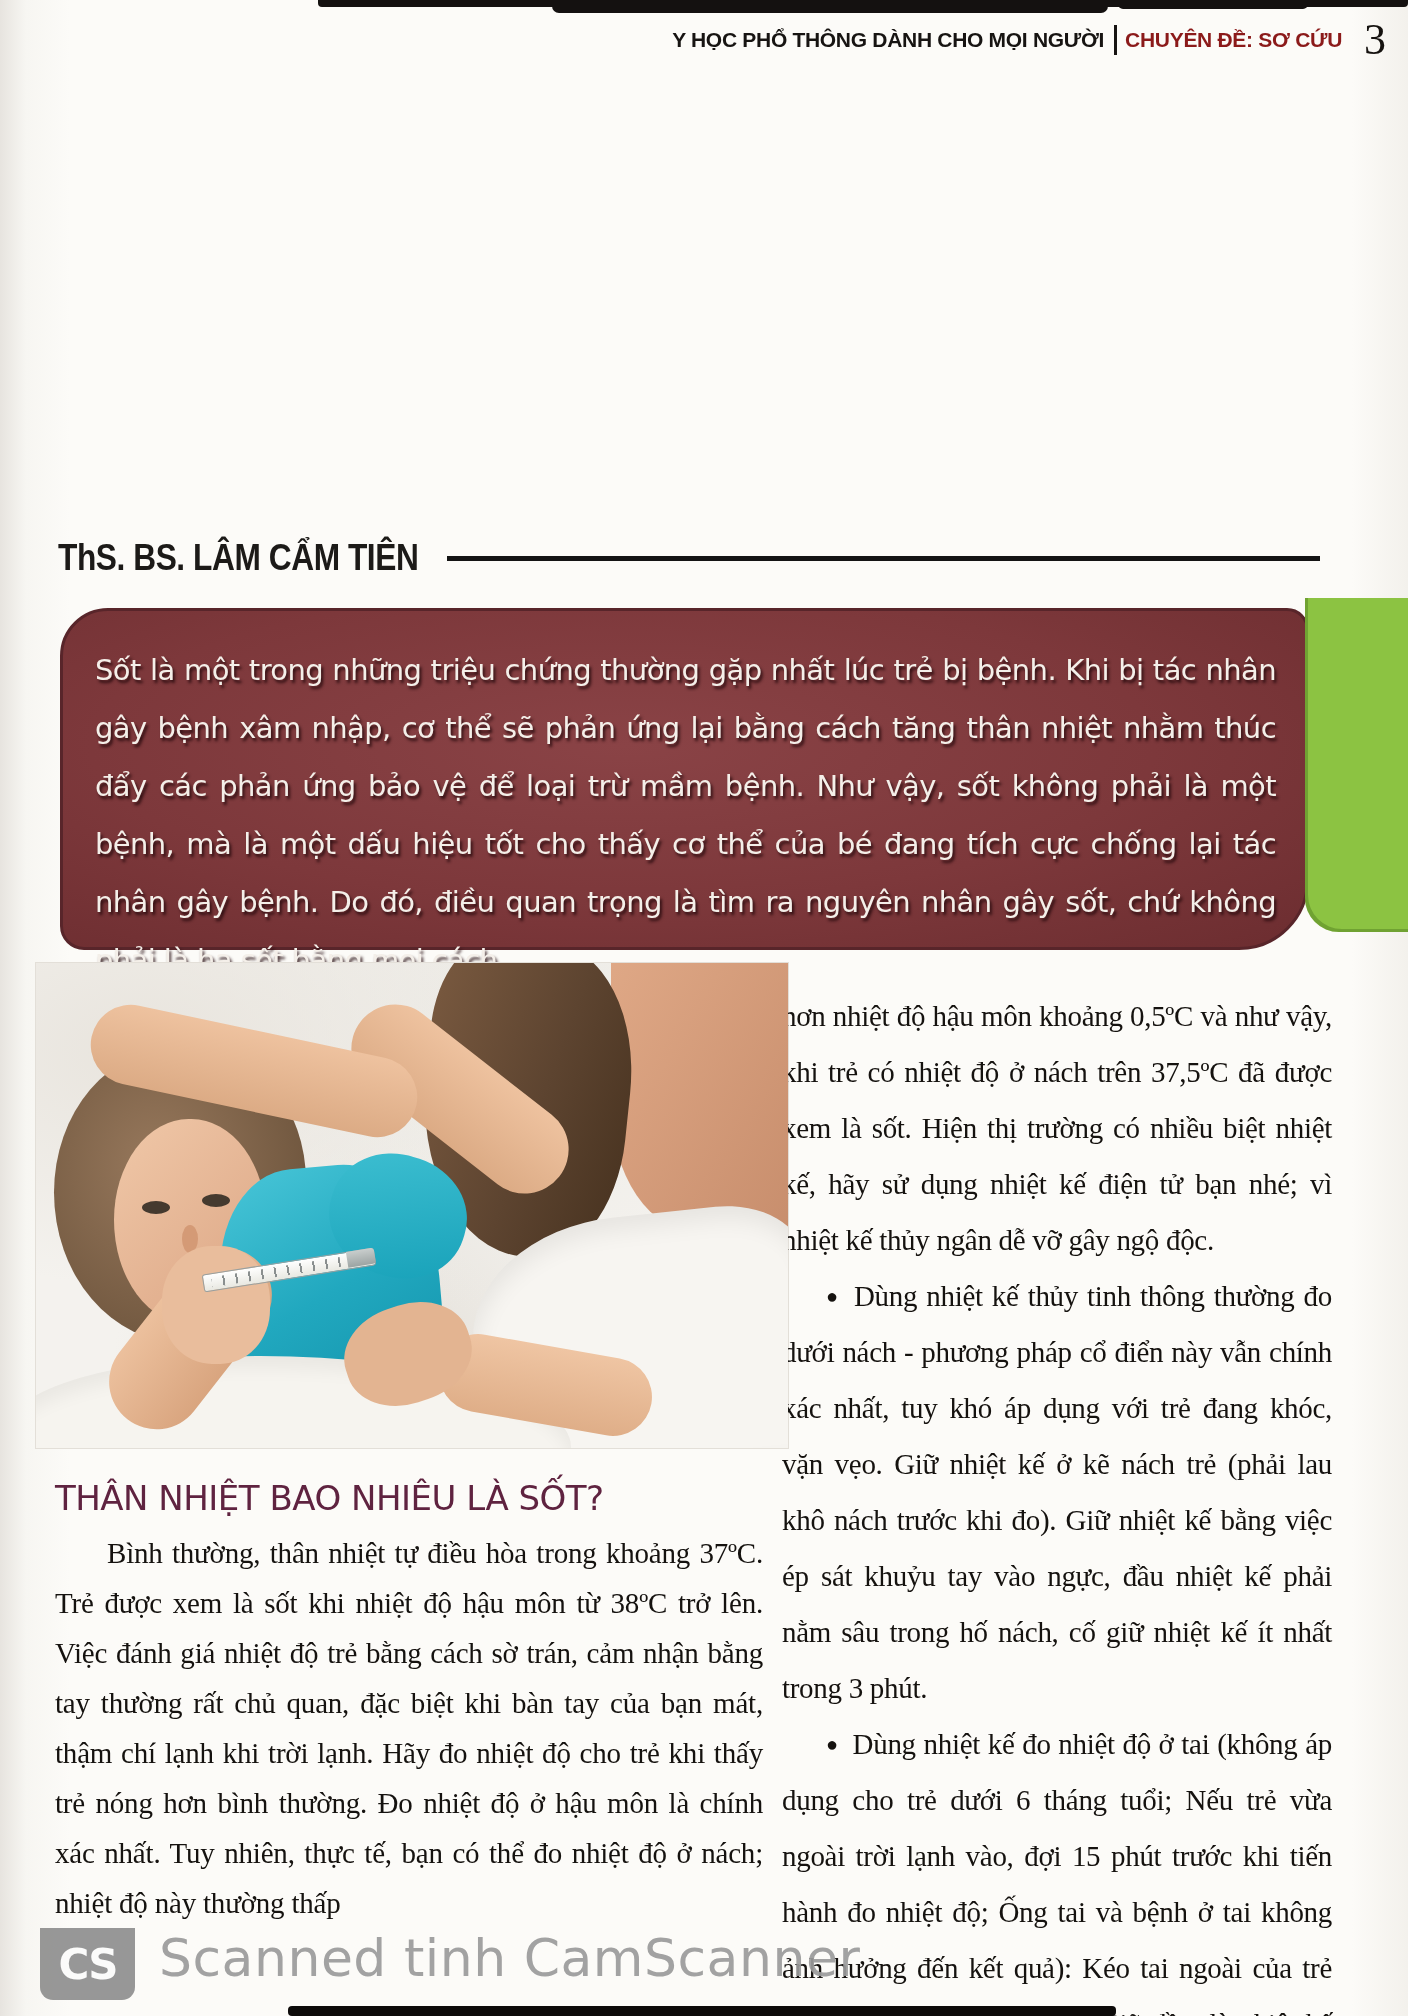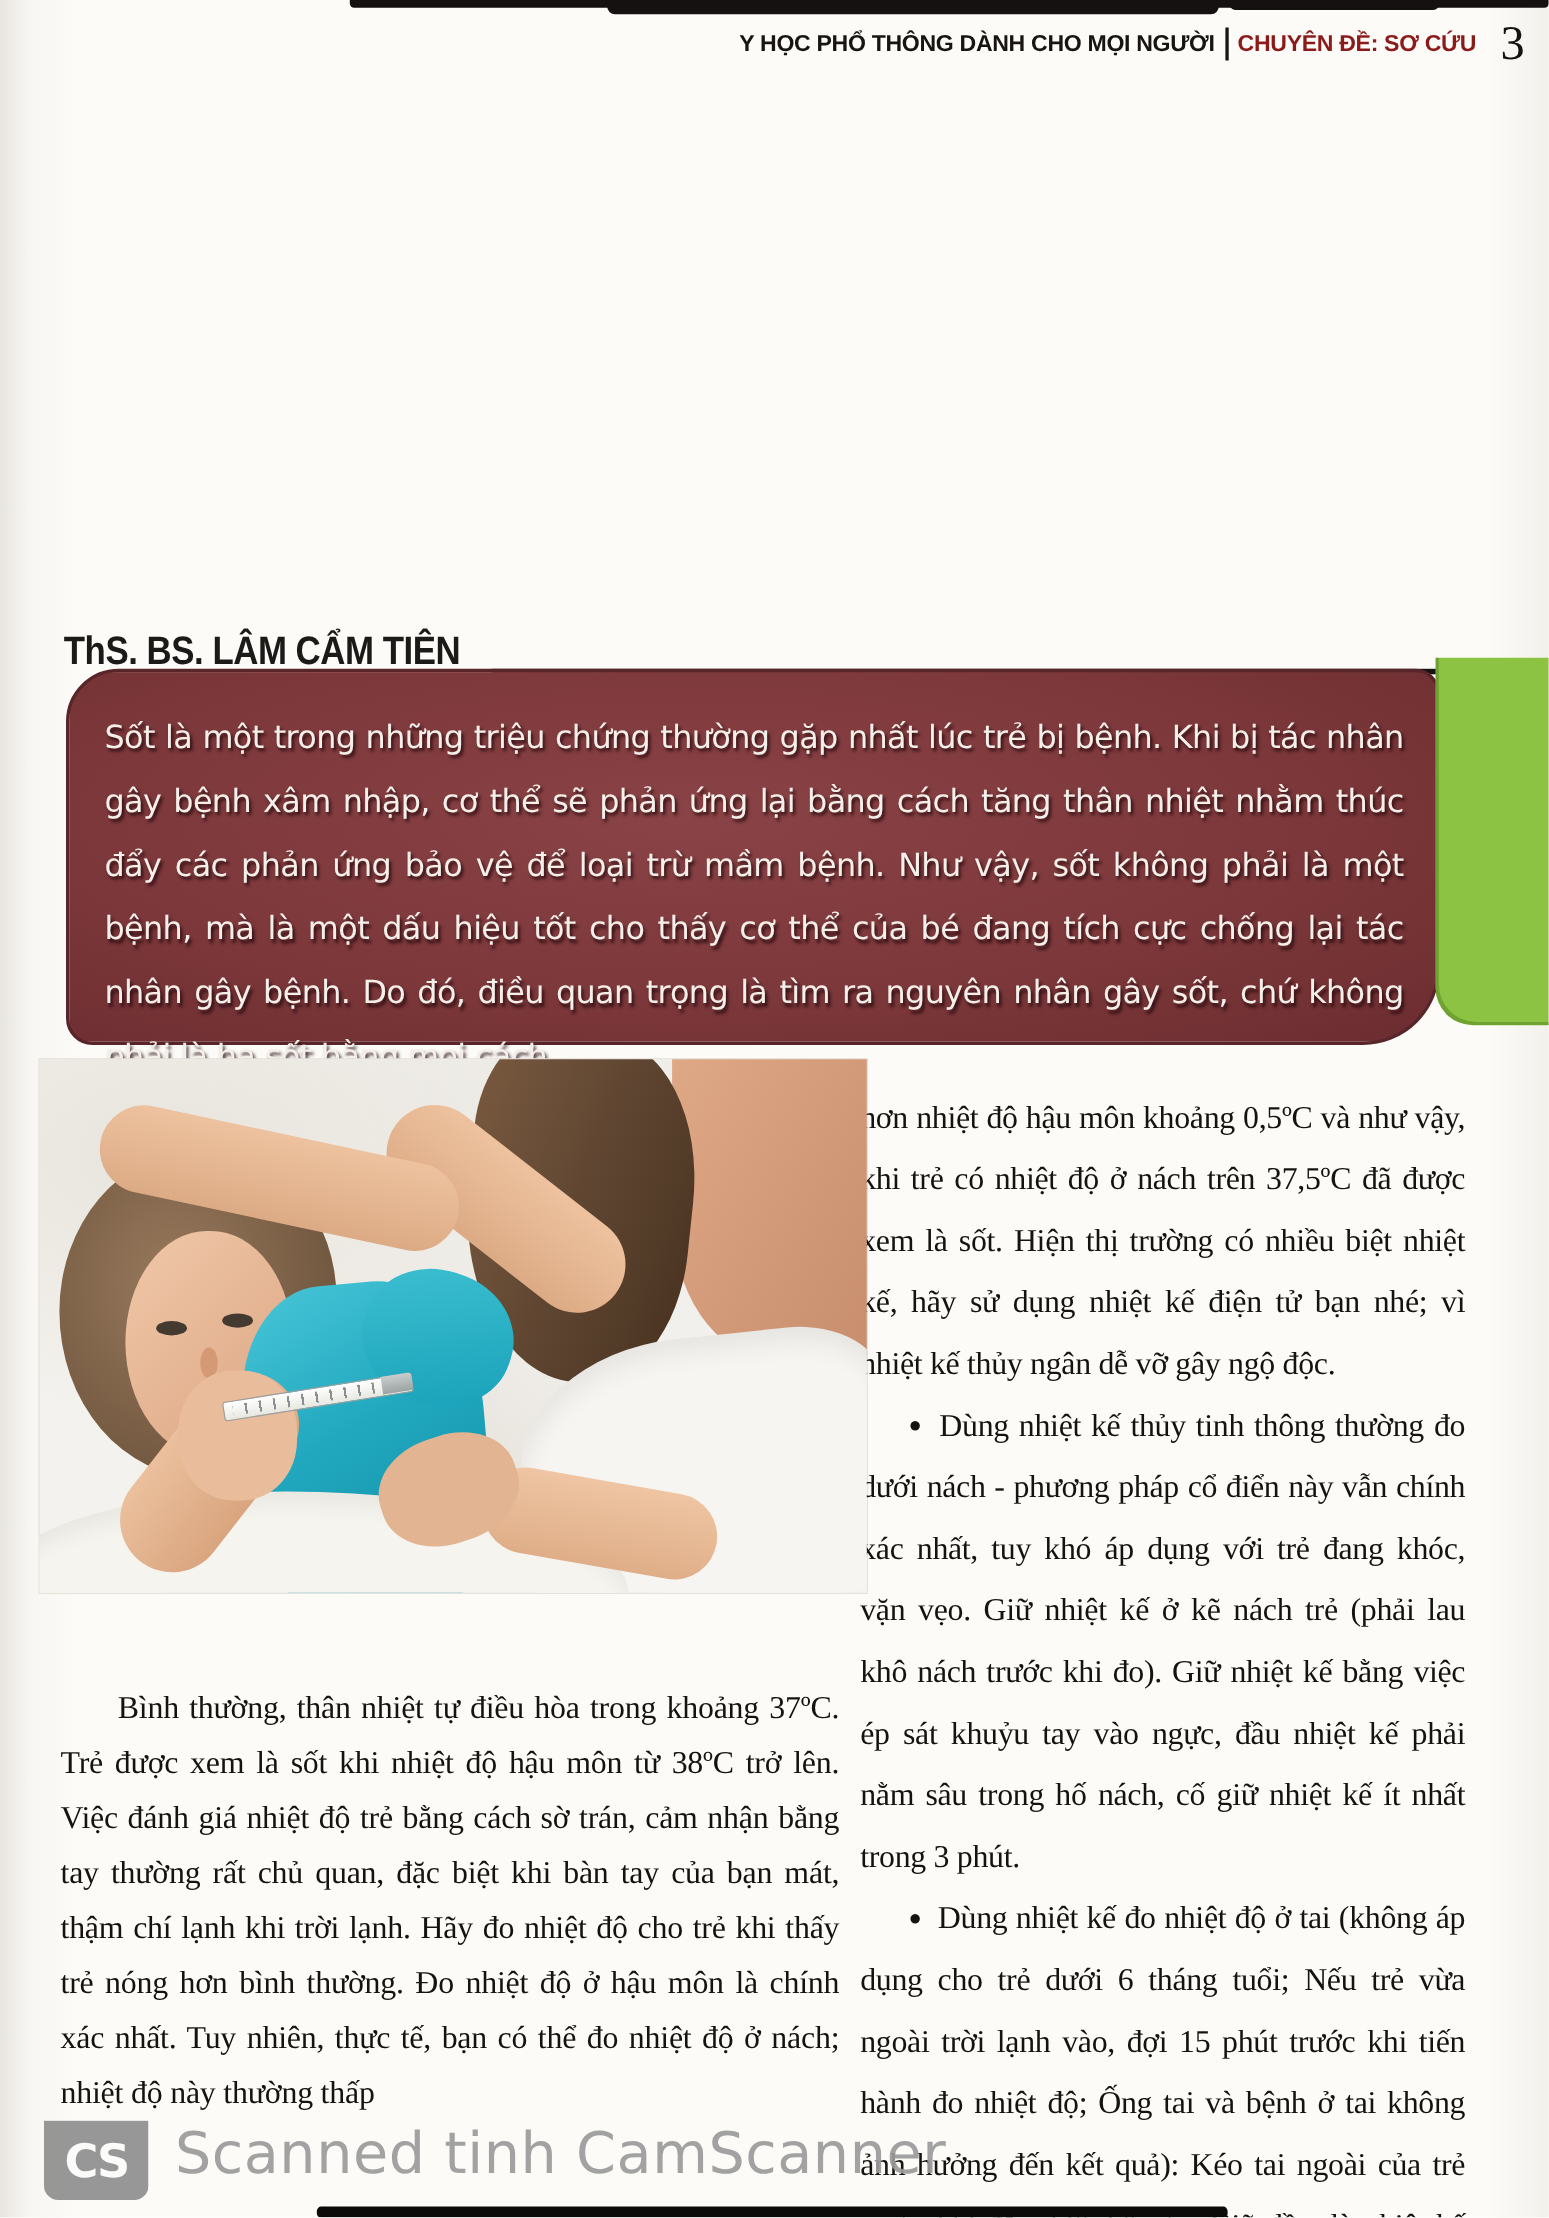--- a/index.html
+++ b/index.html
@@ -32,21 +32,21 @@
   
   .title{position:absolute;left:58px;top:96px;width:1330px;
        font-family:"Liberation Serif","DejaVu Serif",serif;font-weight:bold;}
   .t-line{font-size:122px;line-height:140px;letter-spacing:-3px;white-space:nowrap;
        transform:scaleX(0.86);transform-origin:left;}
   .t-pink{color:#c42e5e;text-shadow:3px 4px 0 rgba(125,18,58,0.30);}
   .t-green{color:#8cc43e;text-shadow:3px 4px 0 rgba(86,128,24,0.35);}
   .t-line .seg2{margin-left:0.28em;}
 
   
-  .byline{position:absolute;left:58px;top:537px;width:1262px;display:flex;align-items:flex-end;margin-top:34px;}
+  .byline{position:absolute;left:58px;top:537px;width:1262px;display:flex;align-items:center;}
   .byline .name{font-family:"Liberation Sans","DejaVu Sans",sans-serif;font-weight:bold;
        font-size:36px;letter-spacing:-0.5px;color:#1c1a18;transform:scaleX(0.88);transform-origin:left;white-space:nowrap;}
   .byline .rule{flex:1;height:5px;background:#141414;margin-left:-20px;}
 
   
   .intro{position:absolute;left:60px;top:608px;width:1249px;height:342px;box-sizing:border-box;
        background:radial-gradient(ellipse at 45% 40%, #8a4346 0%, #7d383b 55%, #6c2d30 100%);
        border:3px solid #58252a;
        border-radius:48px 22px 70px 24px;
        padding:30px 30px 0 32px;}
@@ -178,20 +178,21 @@
     <div class="p-arm-upper"></div>
     <div class="p-arm-forehead"></div>
     <div class="p-blanket"></div>
     <div class="p-forearm2"></div>
     <div class="p-hand-chin"></div>
     <div class="p-adult-hand"></div>
     <div class="p-child-arm3"></div>
     <div class="p-therm"></div>
   </div>
 
+  <div class="lh">THÂN NHIỆT BAO NHIÊU LÀ SỐT?</div>
   <p class="lp">Bình thường, thân nhiệt tự điều hòa trong khoảng 37ºC. Trẻ được xem là sốt khi nhiệt độ hậu môn từ 38ºC trở lên. Việc đánh giá nhiệt độ trẻ bằng cách sờ trán, cảm nhận bằng tay thường rất chủ quan, đặc biệt khi bàn tay của bạn mát, thậm chí lạnh khi trời lạnh. Hãy đo nhiệt độ cho trẻ khi thấy trẻ nóng hơn bình thường. Đo nhiệt độ ở hậu môn là chính xác nhất. Tuy nhiên, thực tế, bạn có thể đo nhiệt độ ở nách; nhiệt độ này thường thấp</p>
 
   <div class="rcol">
     <p>hơn nhiệt độ hậu môn khoảng 0,5ºC và như vậy, khi trẻ có nhiệt độ ở nách trên 37,5ºC đã được xem là sốt. Hiện thị trường có nhiều biệt nhiệt kế, hãy sử dụng nhiệt kế điện tử bạn nhé; vì nhiệt kế thủy ngân dễ vỡ gây ngộ độc.</p>
     <p class="bullet-p"><span class="bullet">●</span><span>Dùng nhiệt kế thủy tinh thông thường đo dưới nách - phương pháp cổ điển này vẫn chính xác nhất, tuy khó áp dụng với trẻ đang khóc, vặn vẹo. Giữ nhiệt kế ở kẽ nách trẻ (phải lau khô nách trước khi đo). Giữ nhiệt kế bằng việc ép sát khuỷu tay vào ngực, đầu nhiệt kế phải nằm sâu trong hố nách, cố giữ nhiệt kế ít nhất trong 3 phút.</span></p>
     <p class="bullet-p"><span class="bullet">●</span><span>Dùng nhiệt kế đo nhiệt độ ở tai (không áp dụng cho trẻ dưới 6 tháng tuổi; Nếu trẻ vừa ngoài trời lạnh vào, đợi 15 phút trước khi tiến hành đo nhiệt độ; Ống tai và bệnh ở tai không ảnh hưởng đến kết quả): Kéo tai ngoài của trẻ trước khi đặt nhiệt kế vào. Giữ đầu dò nhiệt kế trong tai trong</span></p>
   </div>
 
   <div class="wm">
     <div class="wm-logo">

